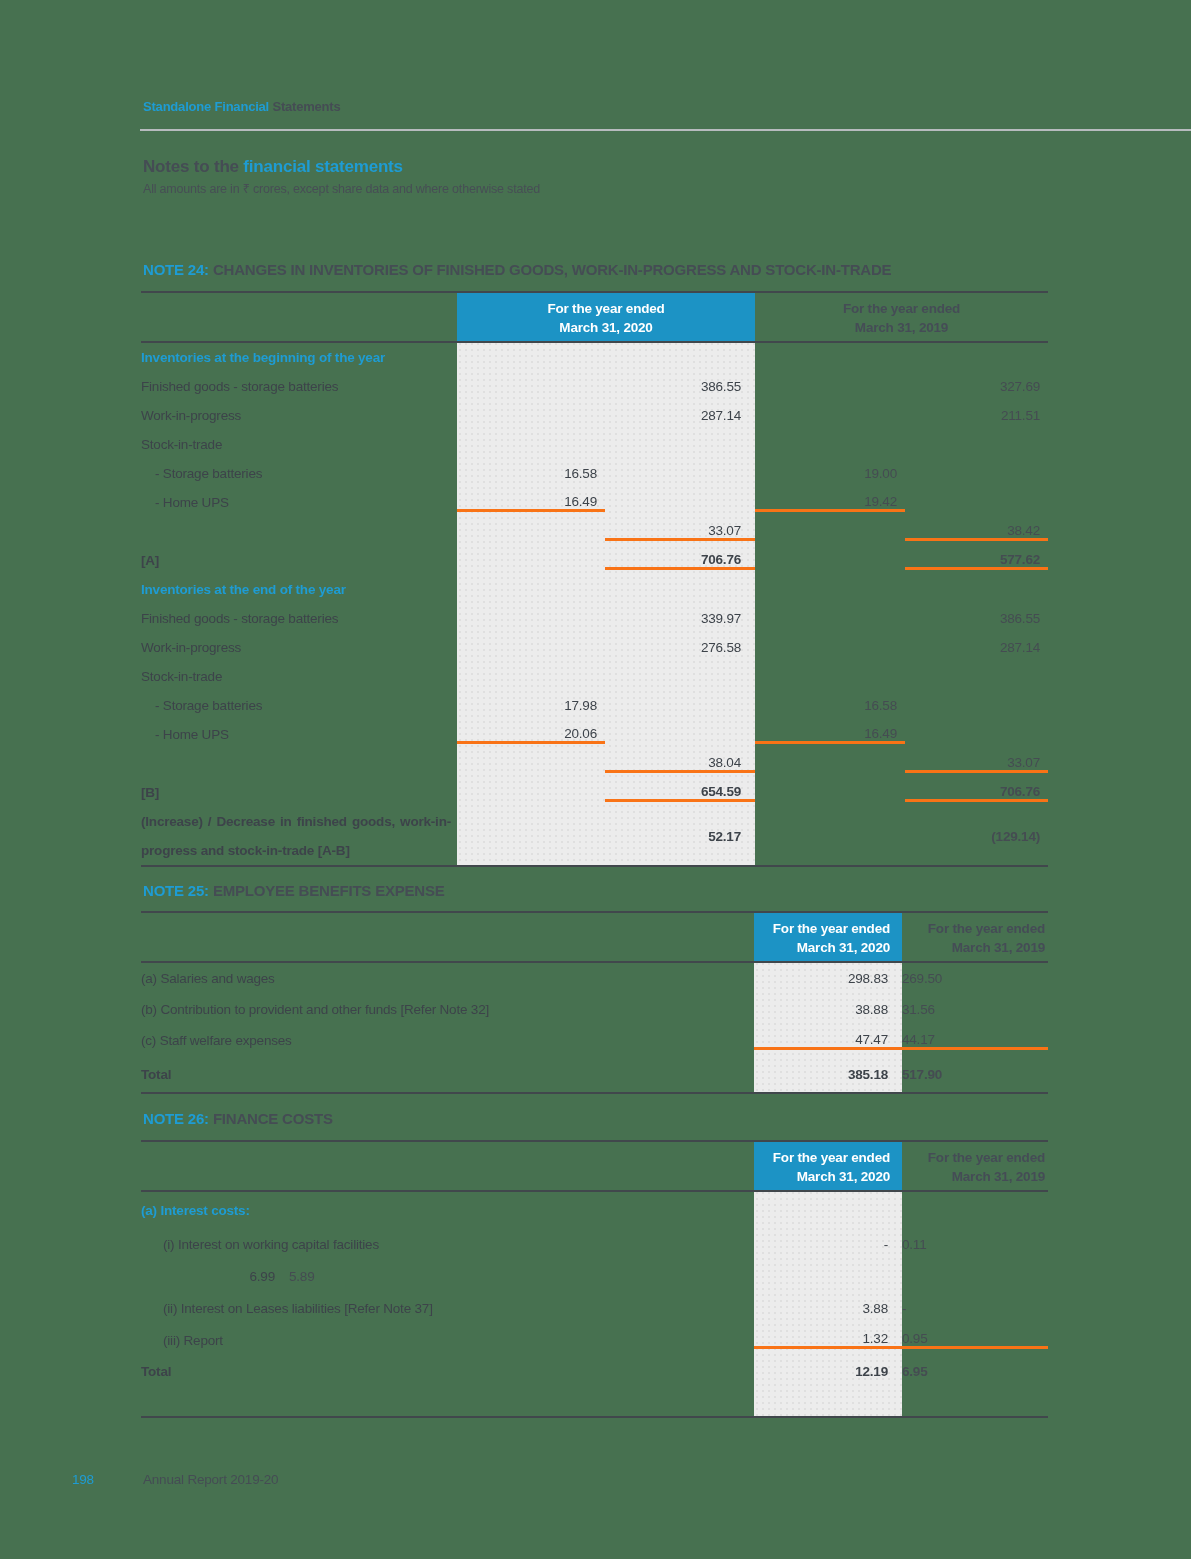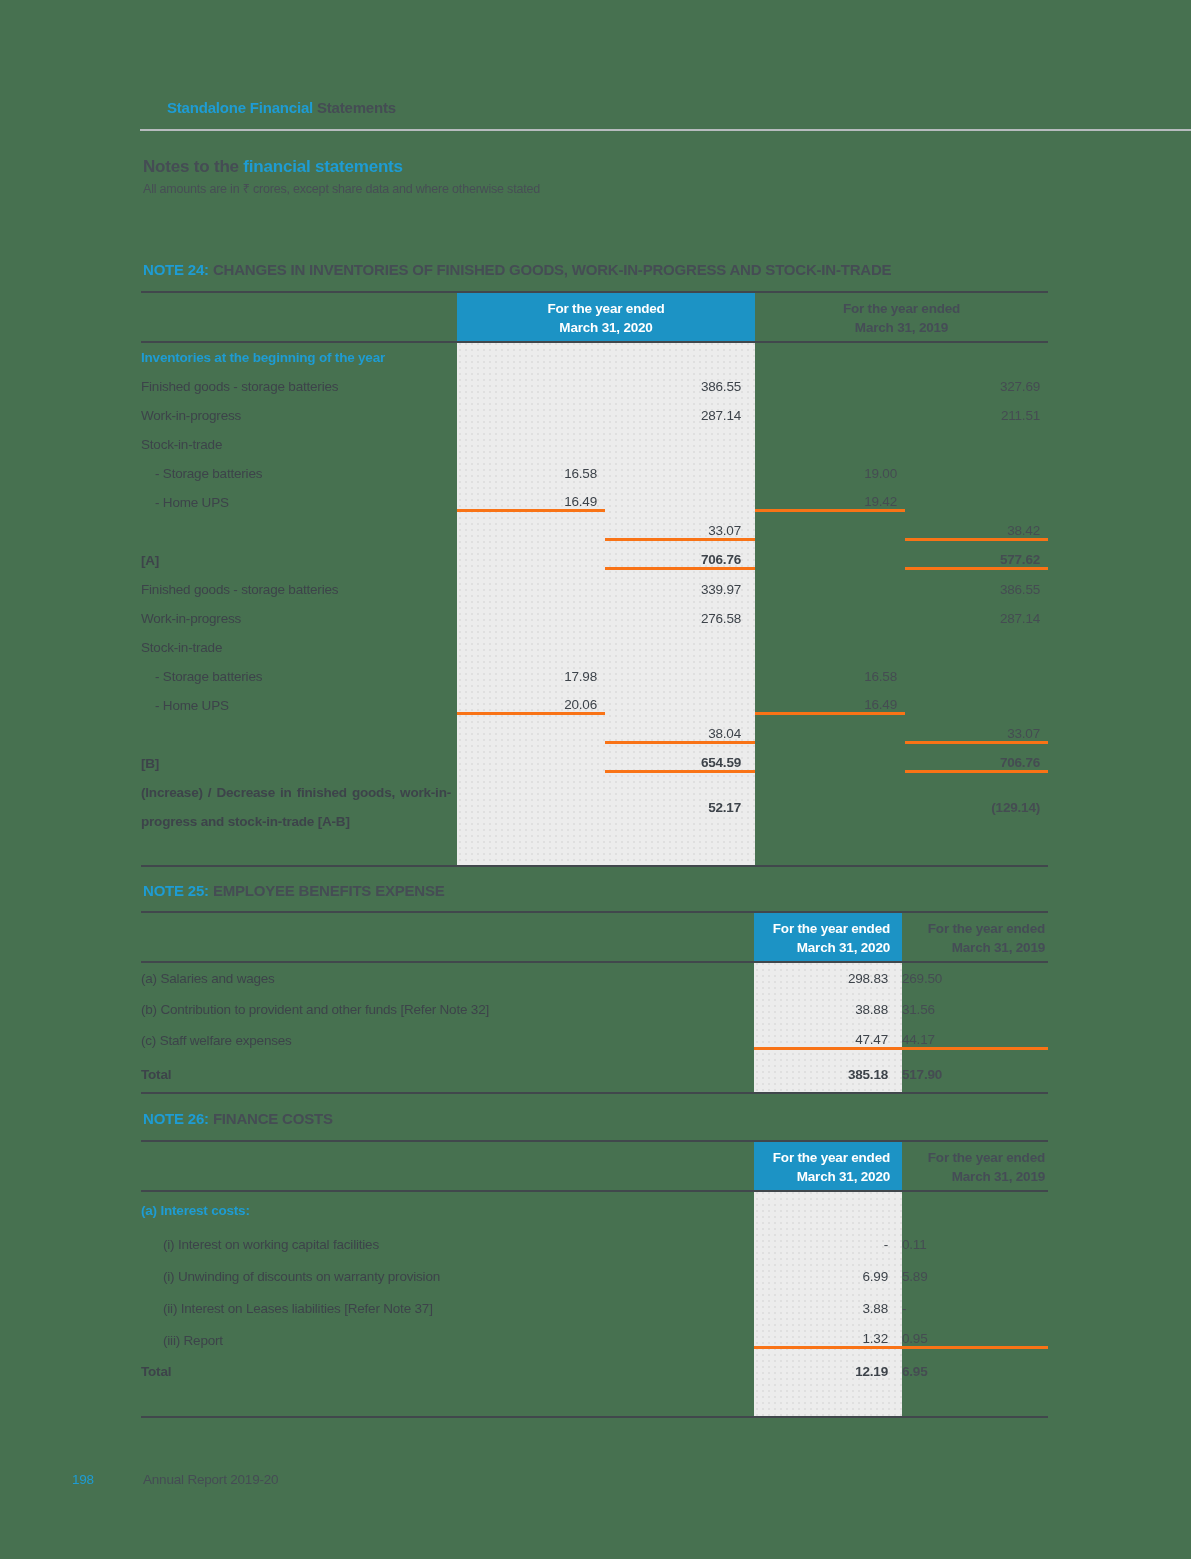--- a/index.html
+++ b/index.html
@@ -5,21 +5,21 @@
   html,body{margin:0;padding:0;}
   body{
     width:1191px;height:1559px;position:relative;overflow:hidden;
     background:#477150;
     font-family:"Liberation Sans", sans-serif;
     letter-spacing:-0.2px;
   }
   .abs{position:absolute;}
 
   
-  .doc-title{left:143px;top:99px;font-size:15px;font-weight:bold;margin-left:24px;}
+  .doc-title{left:143px;top:99px;font-size:13px;font-weight:bold;}
   .accent{color:#1E9CD4;}
   .dark{color:#454C54;}
   .top-rule{left:140px;right:0;top:129px;height:2px;background:#B7BBBE;}
   .notes-title{left:143px;top:157px;font-size:17px;font-weight:bold;}
   .subtitle{left:143px;top:180px;font-size:12.5px;color:#474E55;}
 
   
   .note-head{font-size:15px;font-weight:bold;white-space:nowrap;}
   .nh24{left:143px;top:261px;}
   .nh25{left:143px;top:882px;}
@@ -161,20 +161,27 @@
       <div class="cell n24-o19 v19 u">38.42</div>
     </div>
     <div class="r r29">
       <div class="cell n24-label b">[A]</div>
       <div class="cell n24-i20"></div>
       <div class="cell n24-o20 b u">706.76</div>
       <div class="cell n24-i19"></div>
       <div class="cell n24-o19 v19 b u">577.62</div>
     </div>
     <div class="r r29">
+      <div class="cell n24-label sec">Inventories at the end of the year</div>
+      <div class="cell n24-i20"></div>
+        <div class="cell n24-o20"></div>
+        <div class="cell n24-i19"></div>
+        <div class="cell n24-o19"></div>
+    </div>
+    <div class="r r29">
       <div class="cell n24-label">Finished goods - storage batteries</div>
       <div class="cell n24-i20"></div>
       <div class="cell n24-o20">339.97</div>
       <div class="cell n24-i19"></div>
       <div class="cell n24-o19 v19">386.55</div>
     </div>
     <div class="r r29">
       <div class="cell n24-label">Work-in-progress</div>
       <div class="cell n24-i20"></div>
       <div class="cell n24-o20">276.58</div>
@@ -301,21 +308,20 @@
       <div class="cell n2x-label sec">(a) Interest costs:</div>
       <div class="cell n2x-v20"></div>
       <div class="cell n2x-v19"></div>
     </div>
     <div class="r r32">
       <div class="cell n2x-label ind2">(i) Interest on working capital facilities</div>
       <div class="cell n2x-v20">-</div>
       <div class="cell n2x-v19 v19">0.11</div>
     </div>
     <div class="r r32">
-      <div class="cell n2x-label ind2">(i) Unwinding of discounts on warranty provision</div>
       <div class="cell n2x-v20">6.99</div>
       <div class="cell n2x-v19 v19">5.89</div>
     </div>
     <div class="r r32">
       <div class="cell n2x-label ind2">(ii) Interest on Leases liabilities [Refer Note 37]</div>
       <div class="cell n2x-v20">3.88</div>
       <div class="cell n2x-v19 v19">-</div>
     </div>
     <div class="r r32">
       <div class="cell n2x-label ind2">(iii) Report</div>

